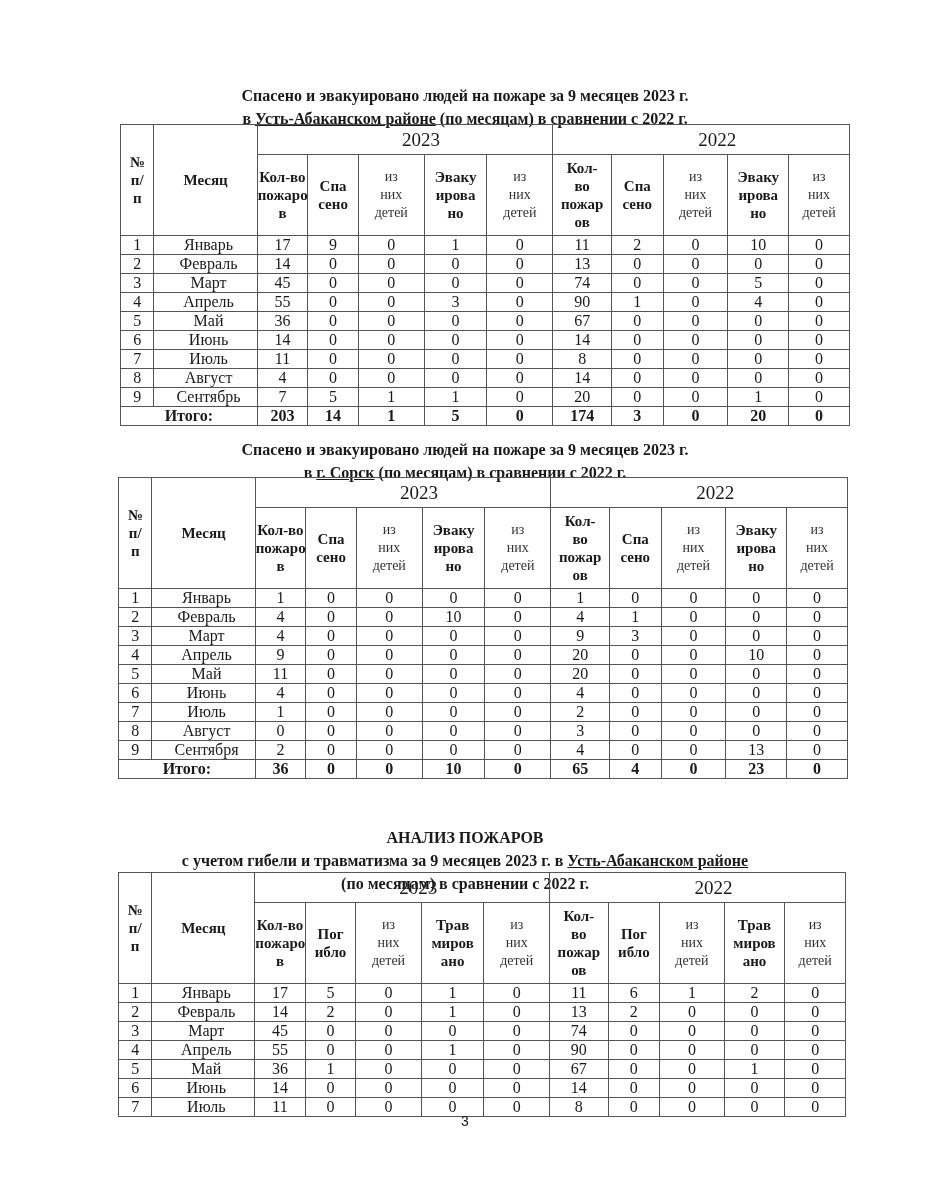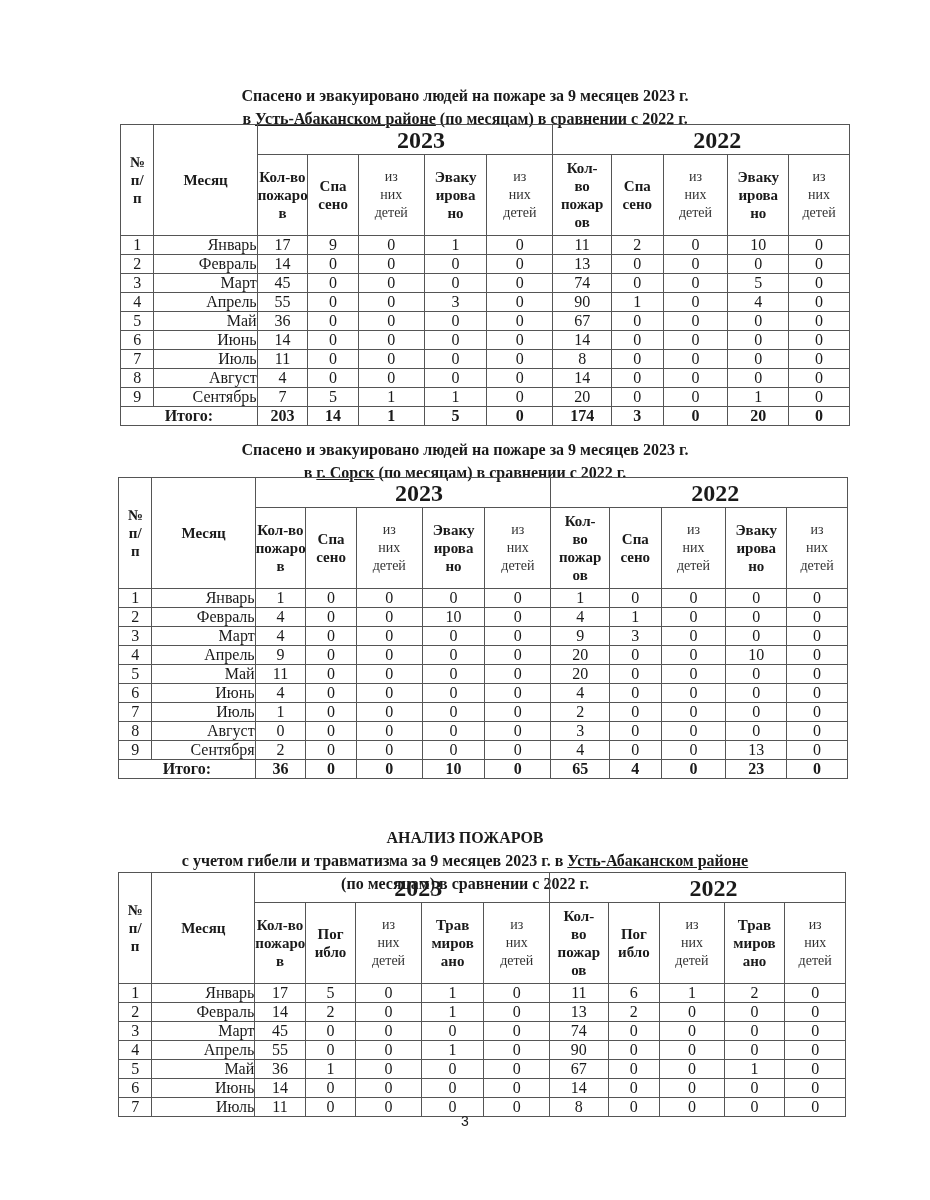--- a/index.html
+++ b/index.html
@@ -14,23 +14,23 @@
   .title .ul { text-decoration: underline; }
   table.ft {
     position: absolute; border-collapse: collapse; table-layout: fixed;
     font-size: 16px;
   }
   table.ft td, table.ft th {
     border: 1px solid #555; padding: 0; text-align: center; vertical-align: middle;
     font-weight: normal; line-height: 18px;
   }
   table.ft th.b { font-weight: bold; font-size: 15px; line-height: 18px; }
-  table.ft th.yr { font-weight: bold; font-size: 24px; height: 29px; padding-left: 32px; }
+  table.ft th.yr { font-weight: normal; font-size: 19px; height: 29px; padding-left: 32px; }
   table.ft th.norm { font-size: 14px; color: #333; }
-  table.ft td.month { text-align: right; padding-left: 6px; }
+  table.ft td.month { text-align: center; padding-left: 6px; }
   table.ft tr.row td { height: 18px; }
   table.ft tr.total td { font-weight: bold; height: 18px; }
   .pagenum {
     position: absolute; left: 0; width: 930px; text-align: center; top: 1113px;
     font-family: "Liberation Sans", sans-serif; font-size: 14px;
   }
 </style>
 </head>
 <body>
 

